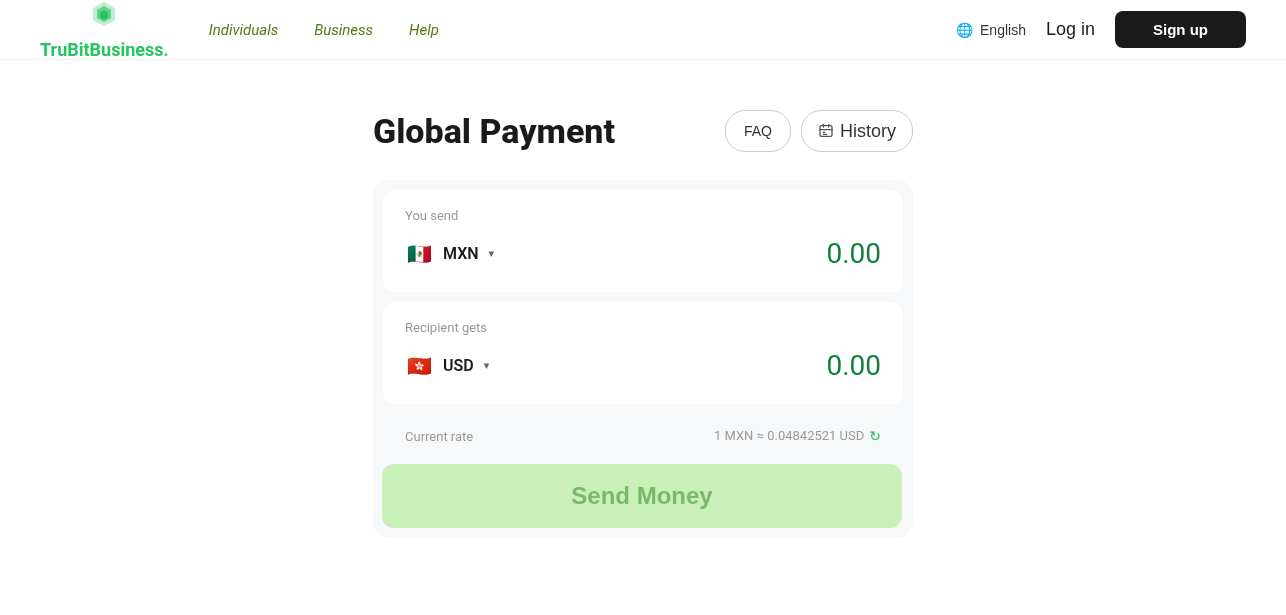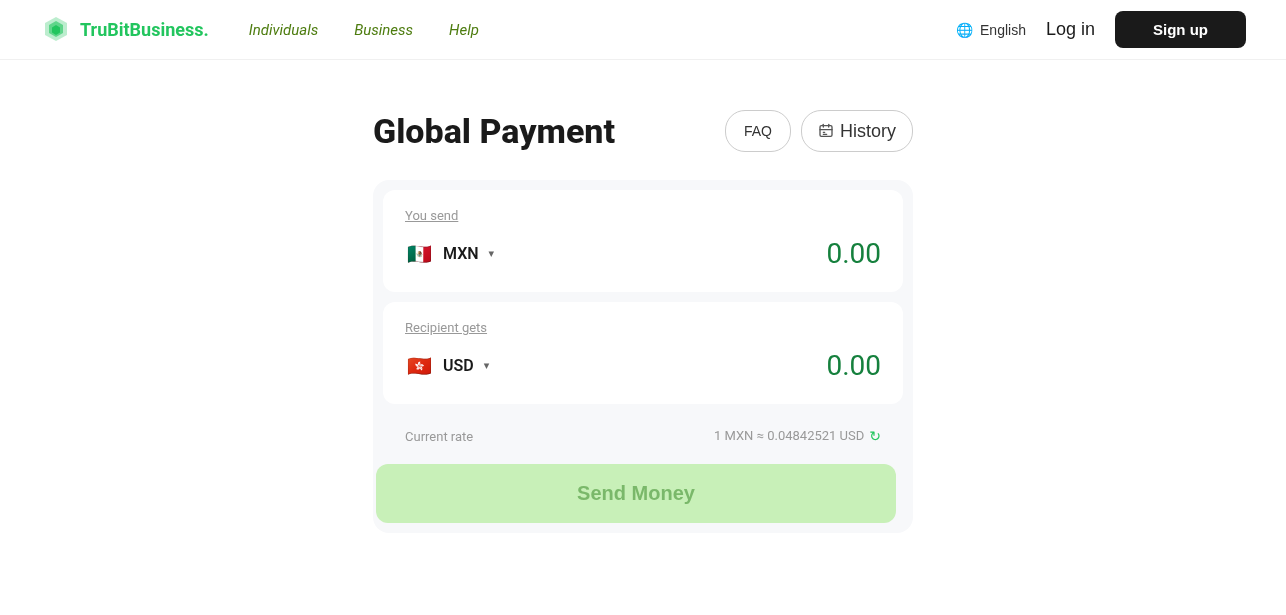--- a/index.html
+++ b/index.html
@@ -22,20 +22,21 @@
     }
     .nav-left {
       display: flex;
       align-items: center;
       gap: 40px;
     }
     .logo {
       display: flex;
       align-items: center;
       gap: 8px;
+      flex-direction: column;
     }
     .logo-icon {
       width: 32px;
       height: 32px;
     }
     .logo-text {
       font-size: 18px;
       font-weight: 700;
       color: #1a1a1a;
     }
@@ -152,21 +153,20 @@
       border-radius: 12px;
       margin: 10px 10px;
       padding: 18px 22px 22px;
     }
 
     .section-label {
       font-size: 13px;
       color: #999;
       margin-bottom: 14px;
       font-weight: 400;
-      text-decoration: underline;
     }
 
     .currency-row {
       display: flex;
       align-items: center;
       justify-content: space-between;
     }
     .currency-select {
       display: flex;
       align-items: center;
@@ -221,27 +221,27 @@
     .refresh-icon {
       color: #22c55e;
       font-size: 14px;
       cursor: pointer;
     }
 
     
     .send-btn {
       display: block;
       width: calc(100% - 20px);
-      margin: 6px 3px 10px;
+      margin: 6px 9px 10px;
       background: #c8f0b8;
       color: #7ab86a;
       border: none;
       border-radius: 12px;
       padding: 18px;
-      font-size: 20px;
+      font-size: 24px;
       font-weight: 600;
       cursor: pointer;
       text-align: center;
     }
   </style>
 </head>
 <body>
 
 <nav class="navbar">
   <div class="nav-left">

